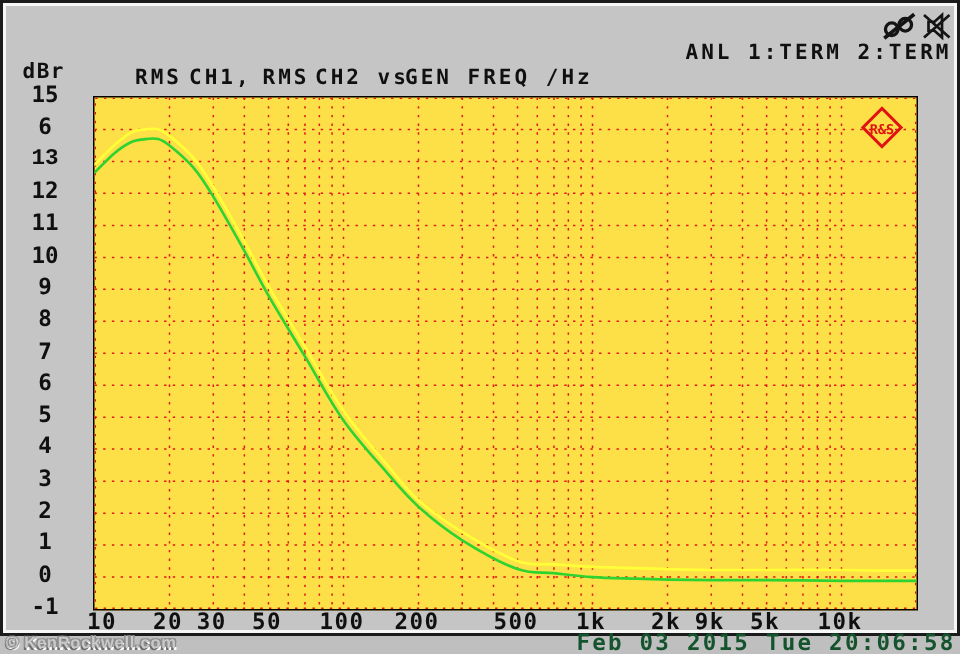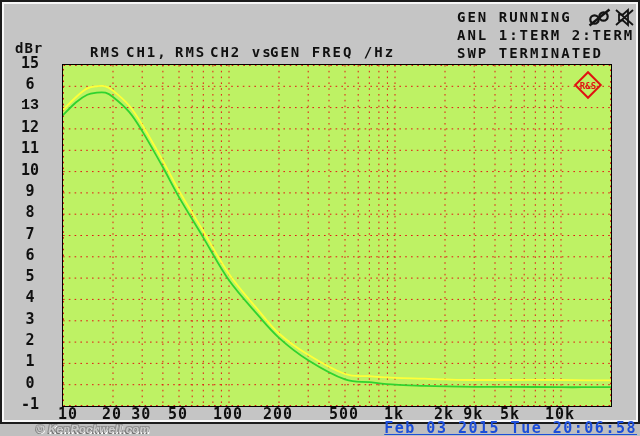--- a/index.html
+++ b/index.html
@@ -13,36 +13,35 @@
     border:2px solid #1b1b1b;background:#c5c5c5;
     box-shadow:inset 0 0 0 2px #f7f7f7;
   }
   .y-unit{position:absolute;left:13px;top:38px;font-size:14px;letter-spacing:1px;}
   .trace-seg{position:absolute;top:42px;font-size:14px;letter-spacing:2px;white-space:pre;padding-left:24px;}
   .status-line{position:absolute;left:455px;font-size:14px;letter-spacing:2px;white-space:pre;}
   .icons{position:absolute;left:586px;top:6px;display:flex;gap:3px;}
   .icons svg{display:block;}
   .plot{
     position:absolute;left:60px;top:62px;width:548px;height:341px;
-    background:#bef264;border:1px solid #000;
+    background:#fde047;border:1px solid #000;
   }
   .plot svg.grid{position:absolute;left:0;top:0;}
   .rs-logo{position:absolute;right:6px;top:3px;}
   .tick-y{position:absolute;left:0;width:56px;text-align:center;font-size:15px;line-height:16px;}
   .tick-x{position:absolute;font-size:15px;line-height:15px;transform:translateX(-50%);letter-spacing:1px;}
   .strip{
     position:absolute;left:0;top:424px;width:640px;height:12px;background:#bfbfbf;
   }
   .watermark{
     position:absolute;left:4px;top:423px;font-size:11px;line-height:13px;
-    font-family:"Liberation Sans",sans-serif;font-weight:bold;font-style:italic;
+    font-family:"Liberation Sans",sans-serif;font-weight:bold;
     color:#c9c9c9;
     text-shadow:-1px -1px 0 #8f8f8f,1px -1px 0 #8f8f8f,-1px 1px 0 #6f6f6f,1px 1px 0 #ffffff;
     letter-spacing:0.5px;
-    margin-left:32px;
   }
   .datetime{
     position:absolute;right:3px;top:421px;font-size:15px;line-height:15px;
     letter-spacing:1.5px;white-space:pre;
   }
 </style>
 </head>
 <body>
 
 <div class="root">
@@ -50,23 +49,21 @@
 
     <div class="y-unit">dBr</div>
     <div id="trace-header">
         <span class="trace-seg" style="left: 64px;">RMS</span>
         <span class="trace-seg" style="left: 100px;">CH1,</span>
         <span class="trace-seg" style="left: 149px;">RMS</span>
         <span class="trace-seg" style="left: 184px;">CH2 vs</span>
         <span class="trace-seg" style="left: 244px;">GEN FREQ /Hz</span>
       </div>
 
-    <div class="status-line" style="top:7px">GEN RUNNING</div>
     <div class="status-line" style="top:25px">ANL 1:TERM 2:TERM</div>
-    <div class="status-line" style="top:43px">SWP TERMINATED</div>
 
     <div class="icons">
       <svg width="23" height="19" viewBox="0 0 23 19">
         <circle cx="6.5" cy="11.5" r="4.2" fill="none" stroke="#141414" stroke-width="2.2"></circle>
         <circle cx="15.5" cy="8.5" r="4.2" fill="none" stroke="#141414" stroke-width="2.2"></circle>
         <path d="M1.5 17.5 L21.5 1.5" stroke="#141414" stroke-width="2.4" fill="none"></path>
       </svg>
       <svg width="21" height="19" viewBox="0 0 21 19">
         <path d="M5 6.5 v6 h4 l5 4.5 V2 L9 6.5 Z" fill="none" stroke="#141414" stroke-width="1.8"></path>
         <path d="M2 2 L19 17 M19 2 L2 17" stroke="#141414" stroke-width="1.8" fill="none"></path>
@@ -113,14 +110,14 @@
       <div class="tick-x" style="top: 405px; left: 392.018px;">1k</div>
       <div class="tick-x" style="top: 405px; left: 441.991px;">2k</div>
       <div class="tick-x" style="top: 405px; left: 471.224px;">9k</div>
       <div class="tick-x" style="top: 405px; left: 508.053px;">5k</div>
       <div class="tick-x" style="top: 405px; left: 558.026px;">10k</div>
       <div class="tick-x" style="top: 420px; left: 608px;">20k</div>
     </div>
 
   <div class="strip"></div>
   <div class="watermark">© KenRockwell.com</div>
-  <div class="datetime" id="datetime" style="color: #1d4ed8; text-decoration: underline;">Feb 03 2015 Tue 20:06:58</div>
+  <div class="datetime" id="datetime" style="color: #14532d;">Feb 03 2015 Tue 20:06:58</div>
 </div>
 
 </body></html>

